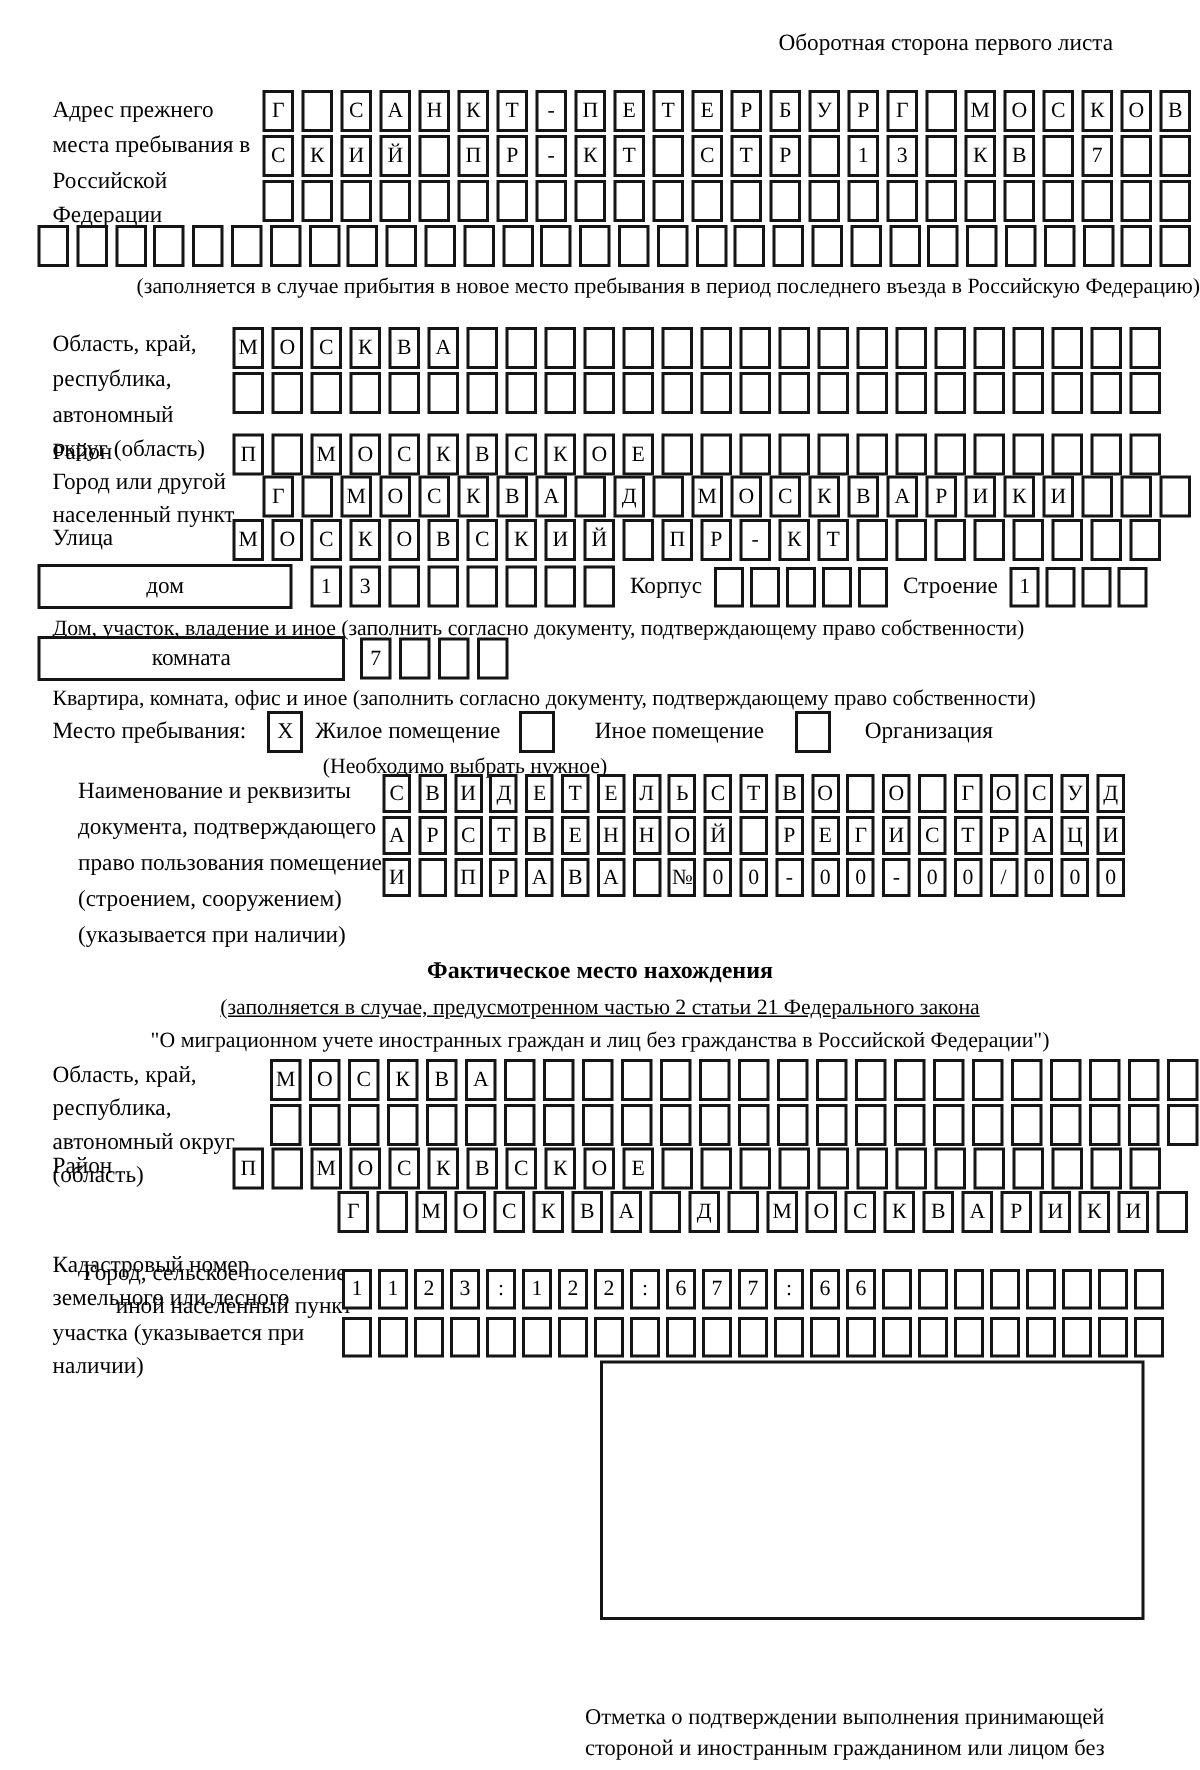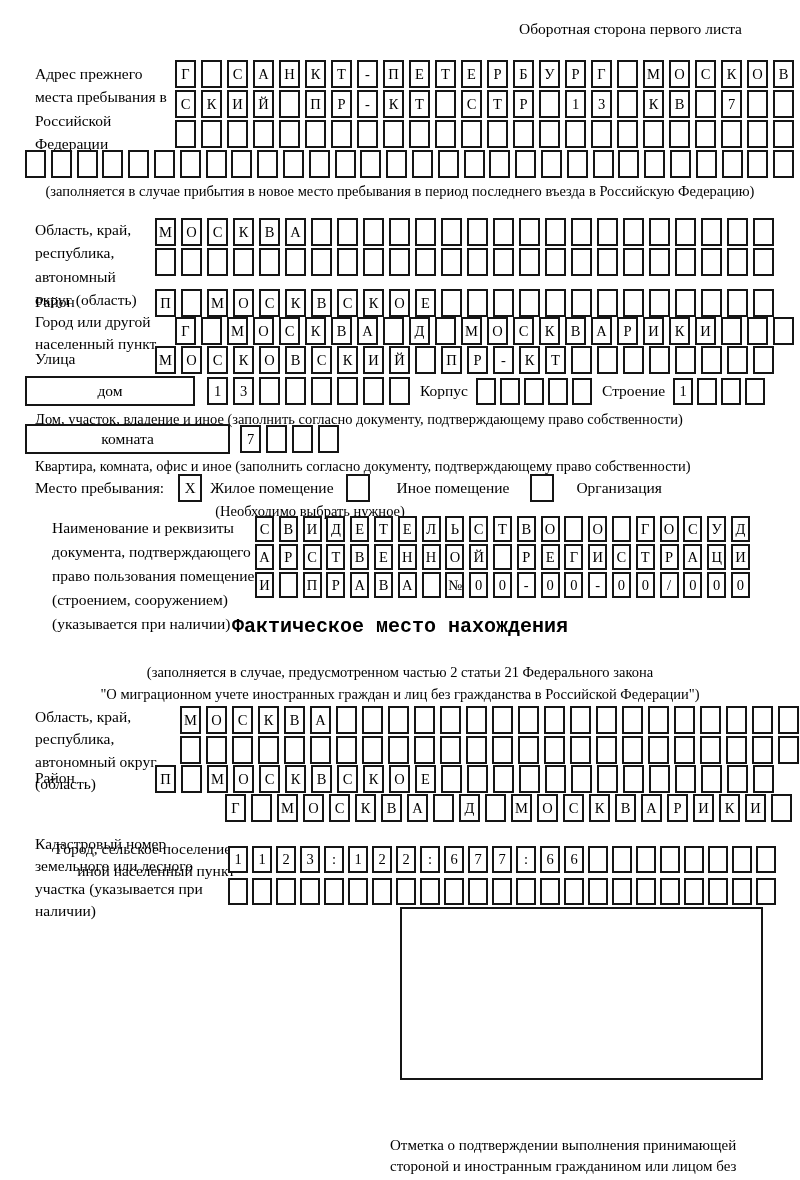--- a/index.html
+++ b/index.html
@@ -152,21 +152,21 @@
       <div class="cell"></div>
       <div class="cell"></div>
       <div class="cell"></div>
       <div class="cell"></div>
       <div class="cell"></div>
       <div class="cell"></div>
       <div class="cell"></div>
       <div class="cell"></div>
       <div class="cell"></div>
     </div>
-  <div class="note center" style="top:181px; left:0;">(заполняется в случае прибытия в новое место пребывания в период последнего въезда в Российскую Федерацию)</div>
+  <div class="note center" style="top:181px; left:0;text-align:right;">(заполняется в случае прибытия в новое место пребывания в период последнего въезда в Российскую Федерацию)</div>
 
 
   <div class="lbl" style="top:218px; left:35px; width:104px;">Область, край, республика, автономный округ (область)</div>
   <div class="cellrow" style="top:218px; left:155px;">
       <div class="cell">М</div>
       <div class="cell">О</div>
       <div class="cell">С</div>
       <div class="cell">К</div>
       <div class="cell">В</div>
       <div class="cell">А</div>
@@ -418,22 +418,22 @@
       <div class="cell">0</div>
       <div class="cell">-</div>
       <div class="cell">0</div>
       <div class="cell">0</div>
       <div class="cell">/</div>
       <div class="cell">0</div>
       <div class="cell">0</div>
       <div class="cell">0</div>
     </div>
 
-  <div class="lbl center bold" style="top:612px; left:0; font-size:20px;font-family:Liberation Mono, monospace;">Фактическое место нахождения</div>
-  <div class="note center" style="top:662px; left:0;">(заполняется в случае, предусмотренном частью 2 статьи 21 Федерального закона</div>
+  <div class="lbl center bold" style="top:636px; left:0; font-size:16px;">Фактическое место нахождения</div>
+  <div class="note center" style="top:662px; left:0;text-decoration:underline;">(заполняется в случае, предусмотренном частью 2 статьи 21 Федерального закона</div>
   <div class="note center" style="top:684px; left:0;">"О миграционном учете иностранных граждан и лиц без гражданства в Российской Федерации")</div>
 
   <div class="lbl" style="top:706px; left:35px; width:148px; line-height:1.45;">Область, край, республика, автономный округ (область)</div>
   <div class="cellrow" style="top:706px; left:180px;">
       <div class="cell">М</div>
       <div class="cell">О</div>
       <div class="cell">С</div>
       <div class="cell">К</div>
       <div class="cell">В</div>
       <div class="cell">А</div>

